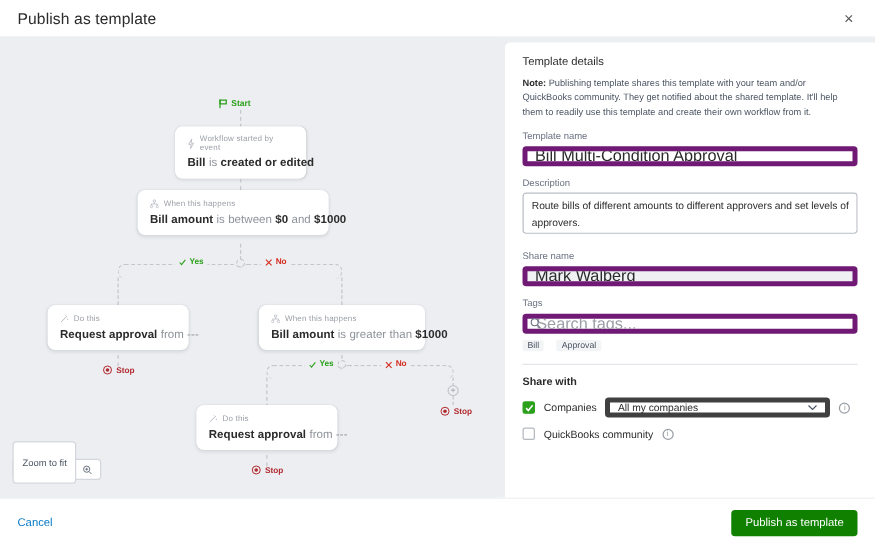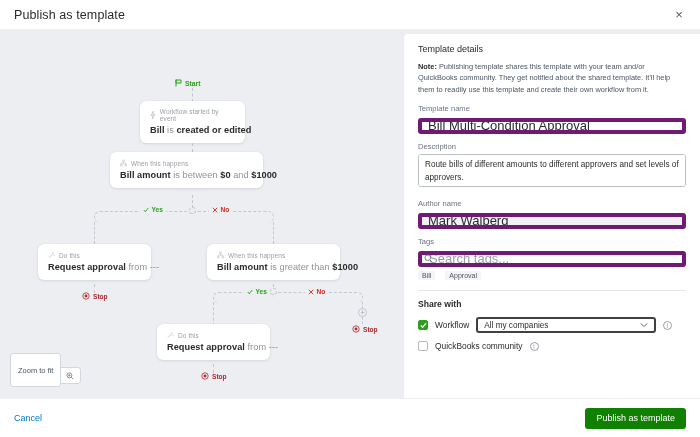--- a/index.html
+++ b/index.html
@@ -294,21 +294,21 @@
     cursor: pointer;
   }
   .cbx.checked { background: #2ca01c; border: 1px solid #2ca01c; }
   .cbx.unchecked { background: #fff; border: 1px solid #b5b9c0; }
   .share-label { font-size: 8.4px; color: #2b2b2b; white-space: nowrap; }
 
   .select-box {
     position: relative;
     flex: 1 1 auto;
     height: 16px;
-    border: 2px solid #404040;
+    border: 4px solid #404040;
     border-radius: 3px;
     display: flex;
     align-items: center;
     padding: 0 6px;
     font-size: 8.2px;
     color: #2b2b2b;
     background: #fff;
     cursor: pointer;
     max-width: 180px;
   }
@@ -540,21 +540,21 @@
         <div class="field-label">Template name</div>
         <input class="text-input" value="Bill Multi-Condition Approval" style="">
       </div>
 
       <div class="field-group">
         <div class="field-label">Description</div>
         <textarea class="textarea-input" style="">Route bills of different amounts to different approvers and set levels of approvers.</textarea>
       </div>
 
       <div class="field-group">
-        <div class="field-label">Author name</div>
+        <div class="field-label">Share name</div>
         <input class="text-input readonly" value="Mark Walberg" style="">
       </div>
 
       <div class="field-group">
         <div class="field-label">Tags</div>
         <div class="search-wrap">
           <span class="mag">
             <svg width="9" height="9" viewBox="0 0 10 10">
               <circle cx="4.2" cy="4.2" r="3.1" stroke="#6b7280" stroke-width="1" fill="none"></circle>
               <path d="M6.6 6.6 L9.2 9.2" stroke="#6b7280" stroke-width="1"></path>
@@ -571,21 +571,21 @@
       <div class="divider"></div>
 
       <div class="share-title">Share with</div>
 
       <div class="share-row">
         <span class="cbx checked">
           <svg width="7" height="7" viewBox="0 0 8 8">
               <path d="M1 4 L3 6.2 L7 1.4" stroke="#ffffff" stroke-width="1.4" fill="none"></path>
             </svg>
         </span>
-        <span class="share-label">Workflow</span>
+        <span class="share-label">Companies</span>
         <span class="select-box">
           <span>All my companies</span>
           <span class="chev">
             <svg width="8" height="5" viewBox="0 0 10 6">
                 <path d="M1 1 L5 5 L9 1" stroke="#4b5563" stroke-width="1.1" fill="none"></path>
               </svg>
           </span>
         </span>
         <i class="info-icon">i</i>
       </div>

